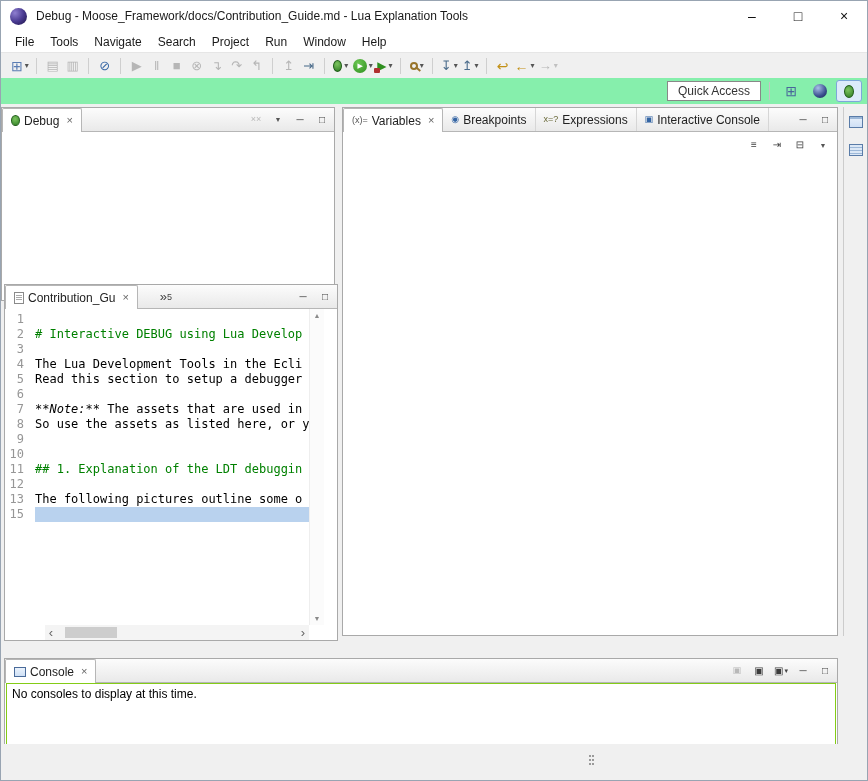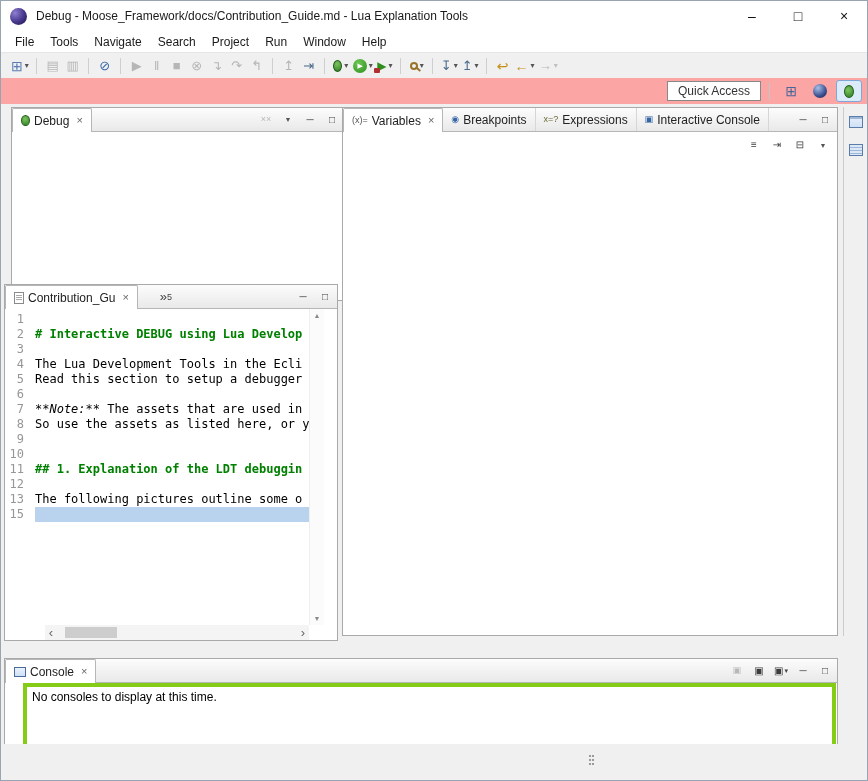--- a/index.html
+++ b/index.html
@@ -33,35 +33,35 @@
 .tb-btn.c-bug .tb-glyph{width:9px;height:12px;border-radius:50%;border:1px solid #1f5c18;
   background:radial-gradient(circle at 3px 3px,#7cc45f,#2e7d23)}
 .tb-btn.c-run .tb-glyph{width:14px;height:14px;border-radius:50%;color:#fff;font-size:7px;display:flex;align-items:center;justify-content:center;padding-left:1px;
   background:radial-gradient(circle at 5px 4px,#6cc653,#2e8f1f)}
 .tb-btn.c-ext .tb-glyph{color:#2e8f1f;position:relative;font-size:12px}
 .tb-btn.c-ext .tb-glyph::after{content:"";position:absolute;left:-3px;bottom:-1px;width:6px;height:5px;background:#b03030;border-radius:1px}
 .tb-btn.c-search .tb-glyph{width:8px;height:8px;border:2px solid #98742a;border-radius:50%;position:relative}
 .tb-btn.c-search .tb-glyph::after{content:"";position:absolute;width:6px;height:2px;background:#98742a;right:-5px;bottom:-2px;transform:rotate(40deg)}
 
 
-.persp-row{height:26px;display:flex;align-items:center;justify-content:flex-end;padding-right:5px;background:#fca5a5}
+.persp-row{height:26px;display:flex;align-items:center;justify-content:flex-end;padding-right:5px;background:#86efac}
 .quick-access{height:20px;border:1px solid #888;background:#fff;display:flex;align-items:center;padding:0 10px;color:#333}
 .persp-sep{width:1px;height:18px;background:#c4c4c4;margin:0 8px}
 .persp-btns{display:flex;align-items:center;gap:3px}
 .persp-btn{width:26px;height:22px;display:flex;align-items:center;justify-content:center;border:1px solid transparent}
 .persp-btn .p-glyph{font-size:14px;color:#49669a;line-height:1}
 .persp-btn.sphere .p-glyph{width:14px;height:14px;border-radius:50%;
   background:radial-gradient(circle at 5px 4px,#a8c0e8,#3a4f8f 60%,#17204a)}
 .persp-btn.bug .p-glyph{width:10px;height:13px;border-radius:50%;border:1px solid #1f5c18;
   background:radial-gradient(circle at 3px 4px,#7cc45f,#2e7d23)}
 .persp-btn.active{background:#dcebfa;border:1px solid #7da7d9;border-radius:3px}
 
 
 .panel{position:absolute;background:#fff;border:1px solid #a9a9a9;display:flex;flex-direction:column}
-.debug-panel{left:10px;top:106px;width:334px;height:194px}
+.debug-panel{left:0;top:106px;width:334px;height:194px}
 .editor-panel{left:3px;top:283px;width:334px;height:357px}
 .right-panel{left:341px;top:106px;width:496px;height:529px}
 .console-panel{left:3px;top:657px;width:834px;height:97px}
 .panel-body{flex:1;background:#fff;min-height:0}
 
 .tabbar{flex:none;height:24px;background:linear-gradient(#fcfcfc,#e9e9e9);border-bottom:1px solid #b6b6b6;display:flex;align-items:stretch}
 .rp-tabs{display:flex;align-items:stretch}
 .tab{display:flex;align-items:center;gap:4px;padding:0 8px;white-space:nowrap;color:#222}
 .tab.selected{background:#fff;border:1px solid #b6b6b6;border-bottom:none;margin-bottom:-1px;border-radius:2px 2px 0 0;position:relative;z-index:2}
 .tab:not(.selected){border-right:1px solid #d6d6d6}
@@ -88,38 +88,38 @@
 .hidden-editors::before{content:"»"}
 .he-count{font-size:9px}
 
 
 .ed-body{flex:1;display:flex;flex-direction:column;min-height:0}
 .ed-main{flex:1;display:flex;min-height:0}
 .ed-lines{flex:1;padding-top:3px;overflow:hidden;font-family:"DejaVu Sans Mono",monospace;font-size:12px;line-height:15px}
 .ed-line{display:flex;height:15px;white-space:pre}
 .ln{flex:none;width:30px;text-align:right;padding-right:11px;color:#969696}
 .lt{flex:1;overflow:hidden;color:#000}
-.ed-line.md-h .lt{color:#008000;font-weight:bold}
+.ed-line.md-h .lt{color:#008000;font-weight:normal}
 .ed-line.current .lt{background:#b9d2ee}
 .md-em{}
 .v-scroll{flex:none;width:15px;background:#fbfbfb;border-left:1px solid #eee;display:flex;flex-direction:column;justify-content:space-between;align-items:center;padding:3px 0}
 .sb-up,.sb-down{font-size:7px;color:#8a8a8a;line-height:1}
 .sb-up::before{content:"▲"}.sb-down::before{content:"▼"}
 .ov-ruler{flex:none;width:13px;background:#fff}
 .h-scroll{flex:none;height:15px;display:flex;align-items:center;margin-left:40px;margin-right:28px;background:#f4f4f4}
 .sb-left,.sb-right{font-size:13px;color:#666;width:12px;text-align:center;line-height:1}
 .sb-left::before{content:"‹"}.sb-right::before{content:"›"}
 .h-track{flex:1;height:100%;position:relative}
 .h-thumb{position:absolute;left:8px;top:2px;width:52px;height:11px;background:#cdcdcd}
 
 
 .rp-toolbar{flex:none;height:26px;display:flex;align-items:center;justify-content:flex-end;gap:9px;padding-right:7px;background:#fff}
 
 
-.console-body{flex:1;margin:0 1px 1px 18px;border:4px solid #84cc16;background:#fff;padding:3px 5px;overflow:hidden}
+.console-body{flex:1;margin:0 1px 1px 1px;border:1px solid #84cc16;background:#fff;padding:3px 5px;overflow:hidden}
 .console-msg{color:#000}
 
 
 .side-strip{position:absolute;left:842px;top:106px;width:24px;height:529px;border-left:1px solid #ccc;display:flex;flex-direction:column;align-items:center;gap:10px;padding-top:6px}
 .strip-btn{width:18px;height:18px;display:flex;align-items:center;justify-content:center}
 .strip-btn.miniwin::before{content:"";width:12px;height:10px;border:1px solid #5a7ca8;background:linear-gradient(#e8f0fa,#cfe0f5);box-shadow:inset 0 2px 0 #9db8d8}
 .strip-btn.minitable::before{content:"";width:12px;height:10px;border:1px solid #5a7ca8;background:repeating-linear-gradient(#dce8f6 0 2px,#9db8d8 2px 3px)}
 
 
 .statusbar{position:absolute;left:0;right:0;bottom:0;height:36px;background:#f0f0f0}

